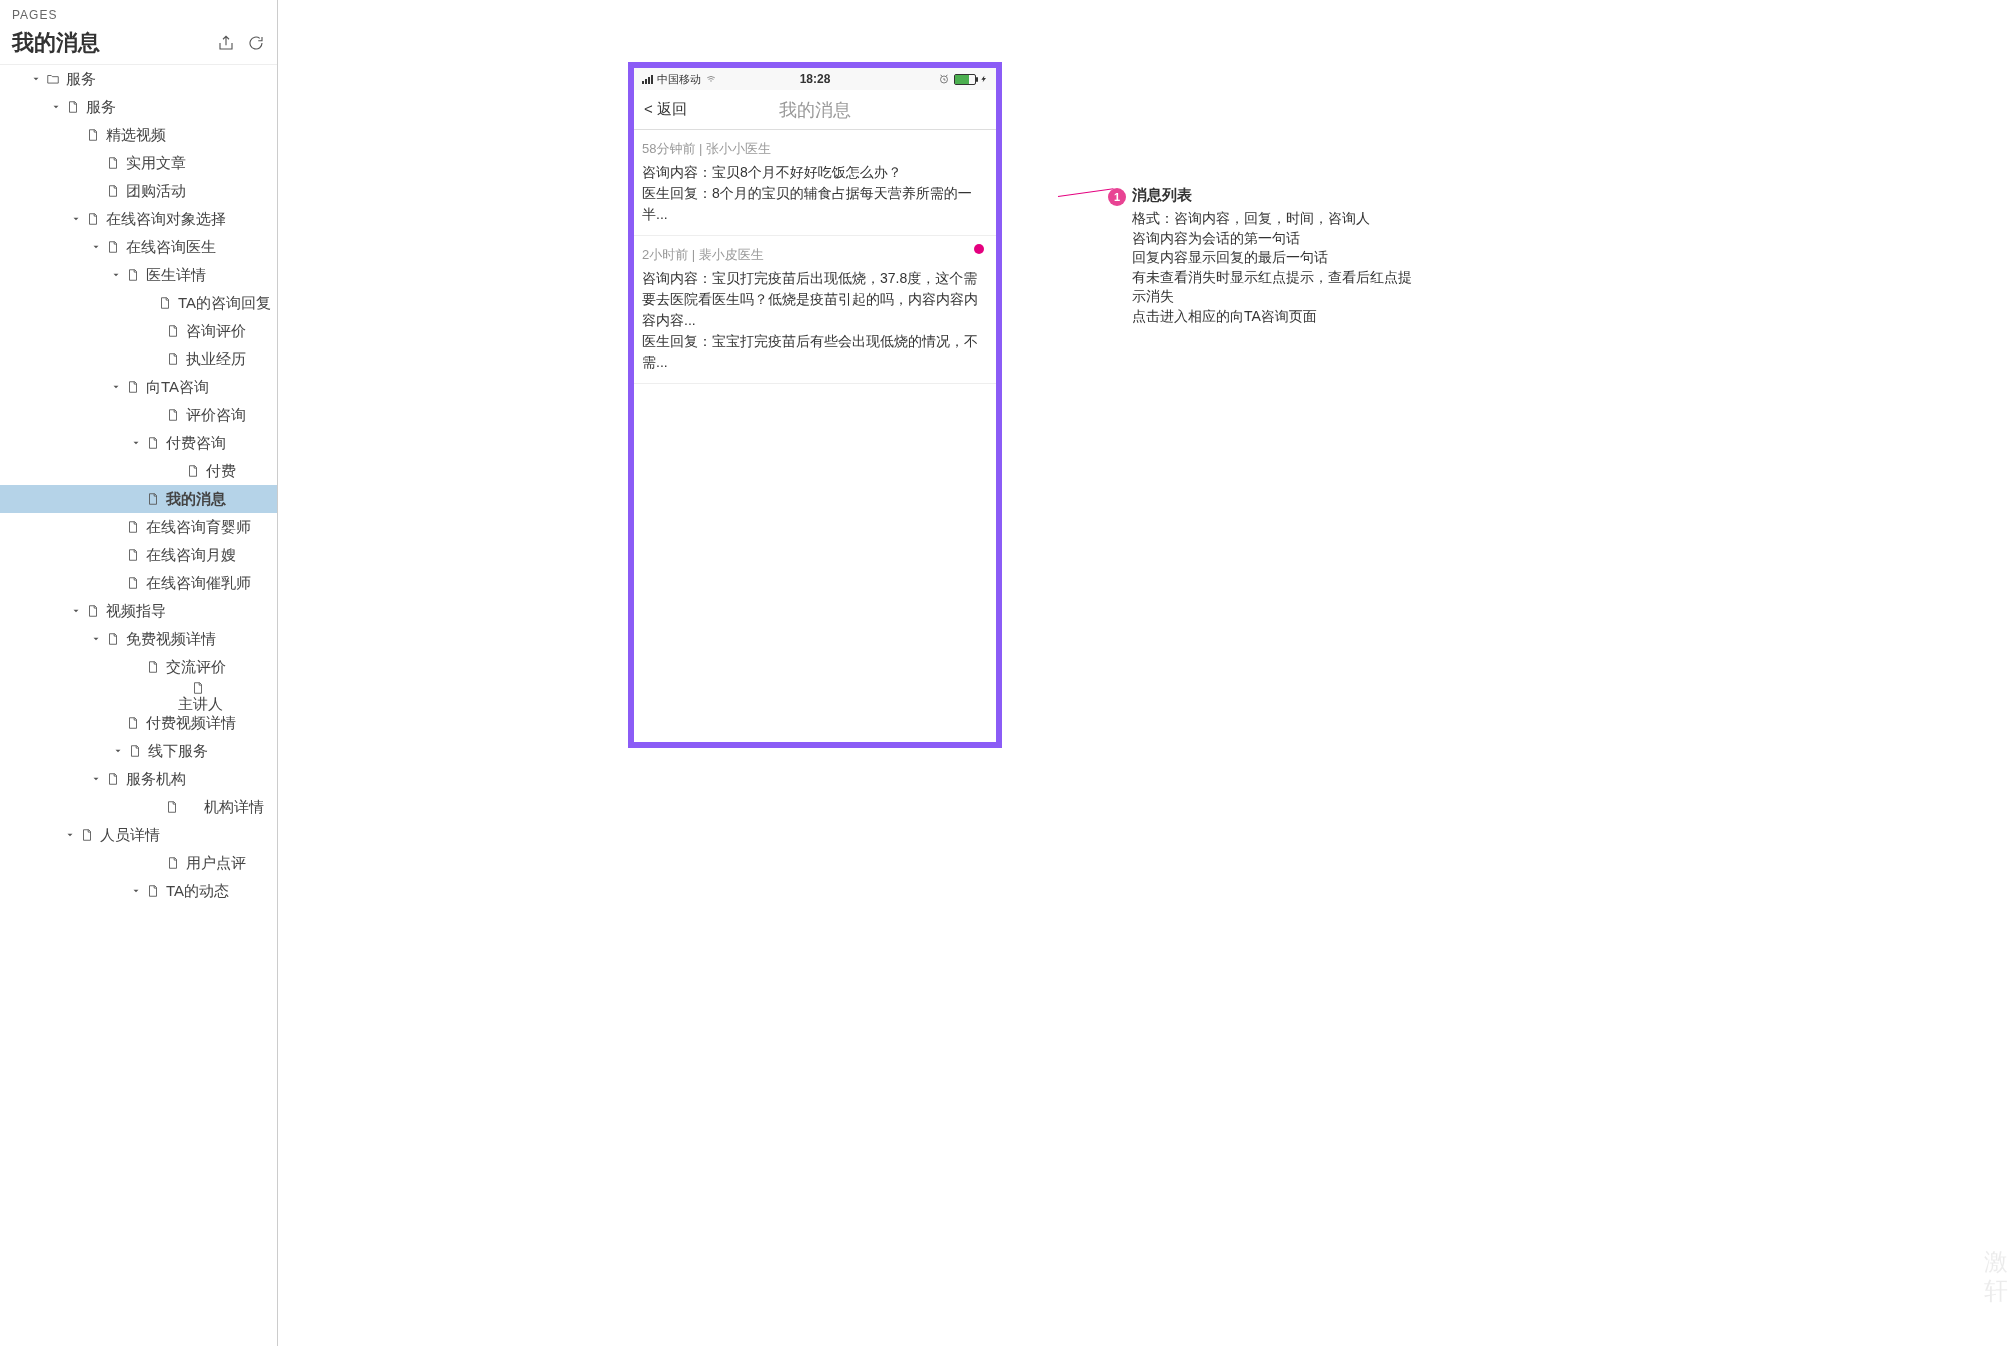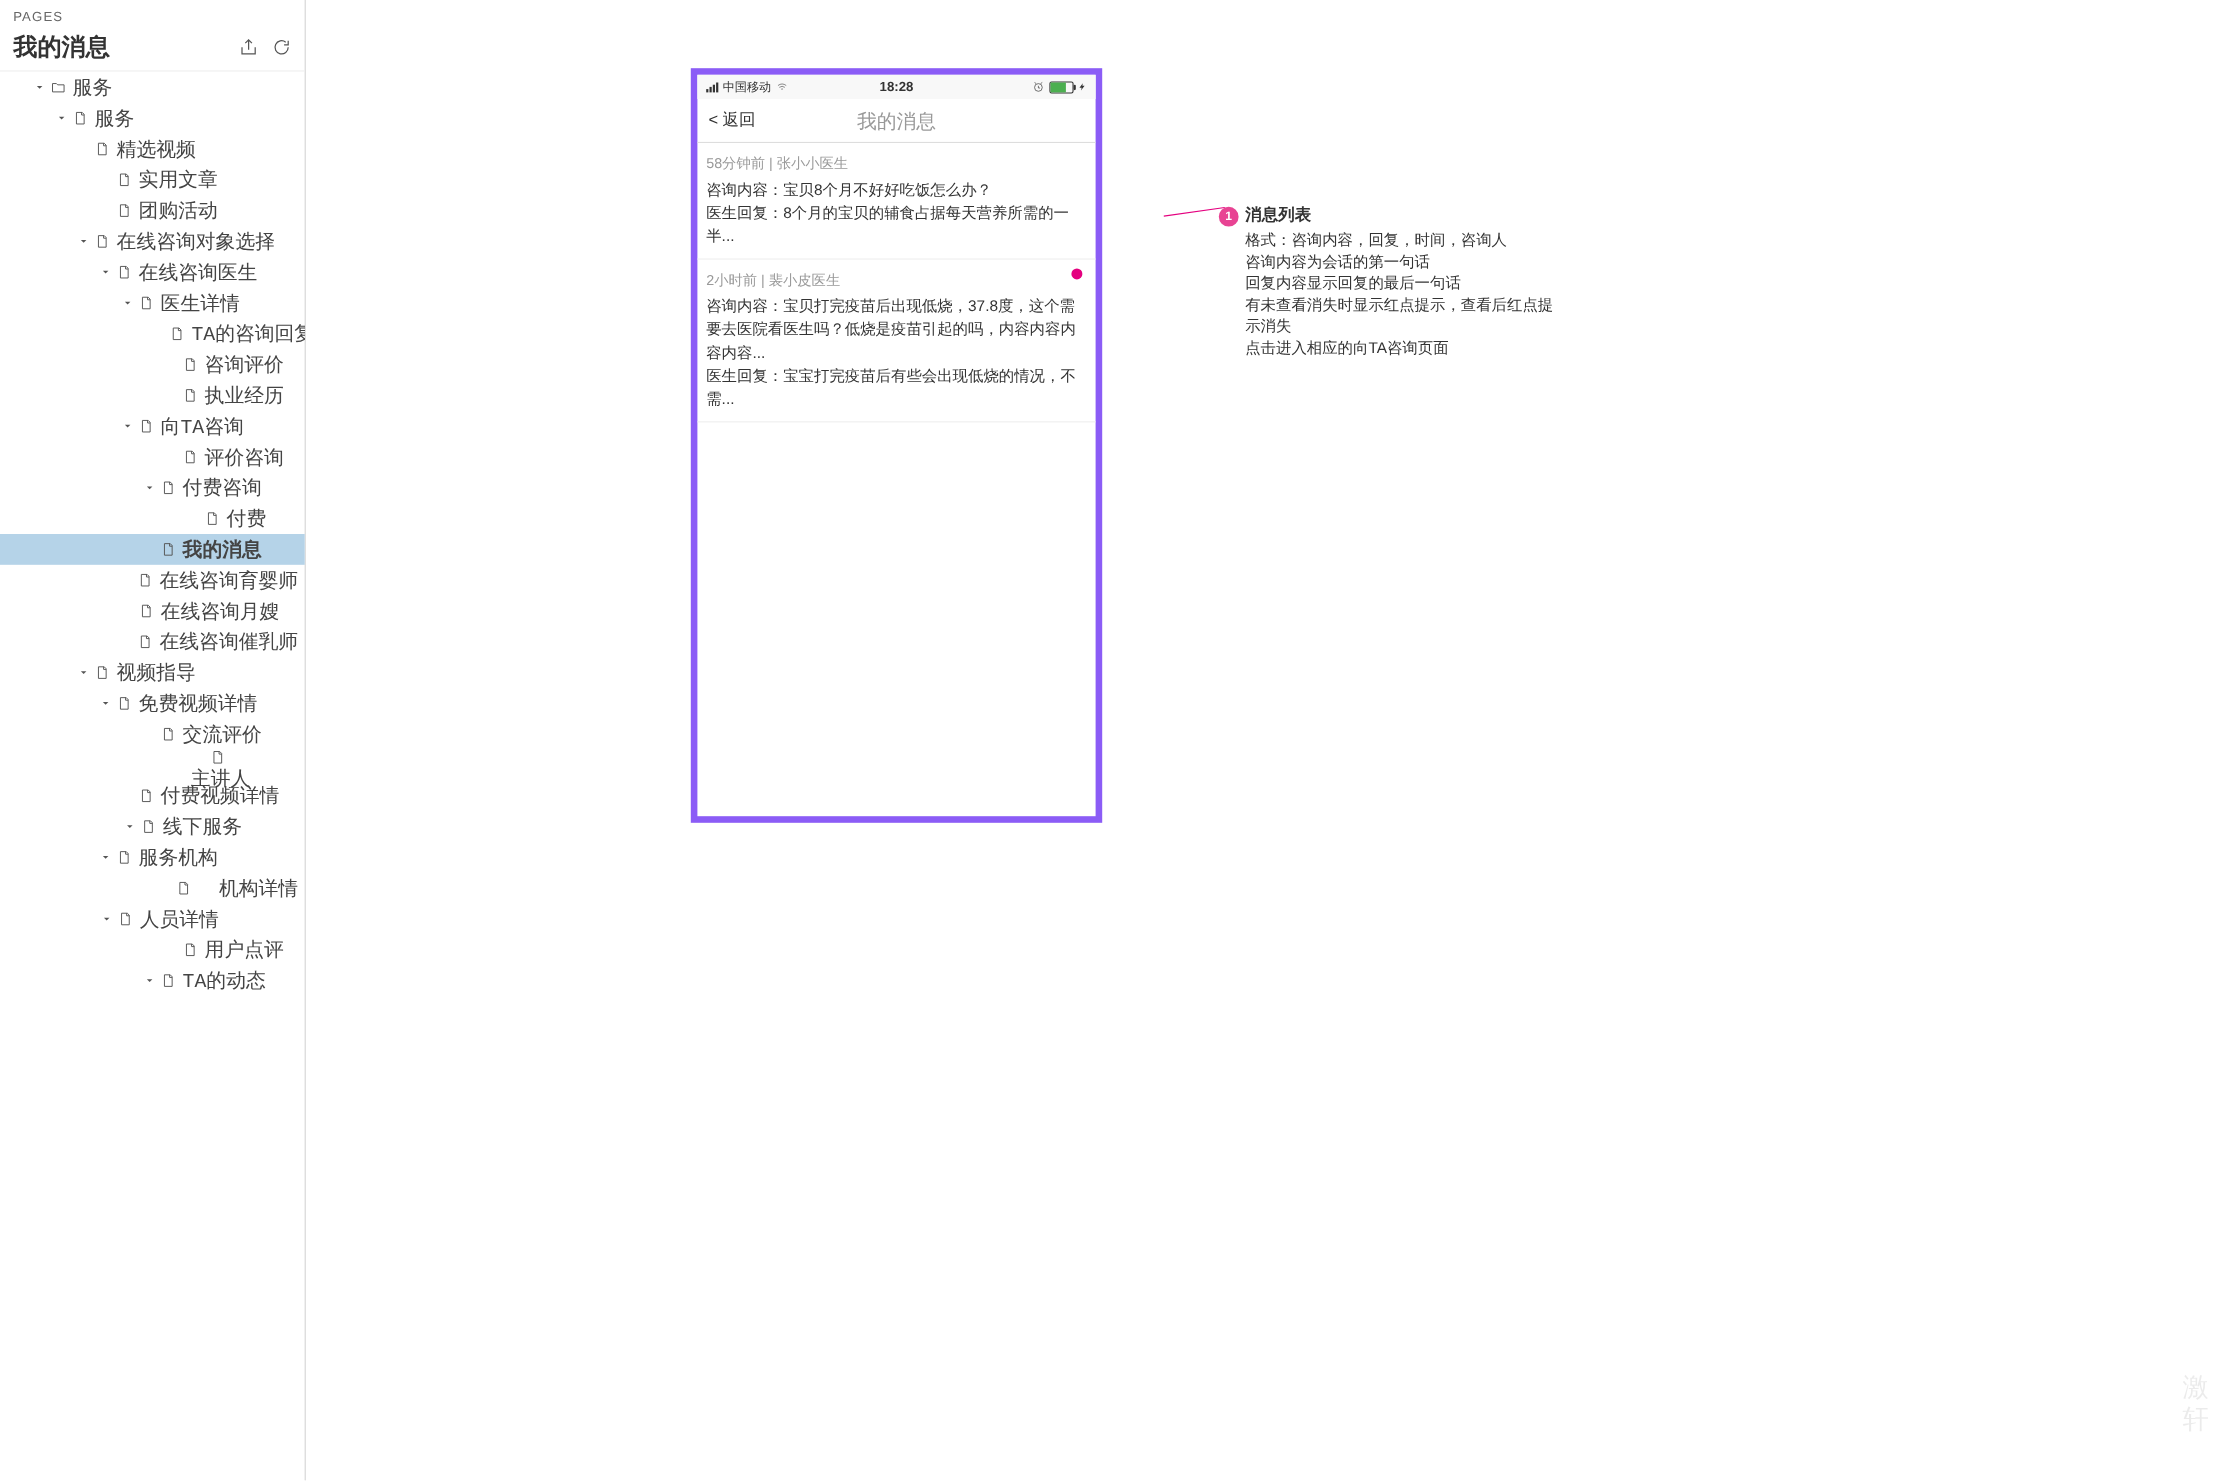--- a/index.html
+++ b/index.html
@@ -14,21 +14,21 @@
 .page-title-row { display: flex; align-items: center; justify-content: space-between; }
 .page-title { font-size: 22px; font-weight: bold; }
 .title-icons { display: flex; gap: 12px; }
 .title-icons .icon { width: 18px; height: 18px; cursor: pointer; }
 
 .tree-container { flex: 1; overflow-y: auto; }
 .tree-container::-webkit-scrollbar { width: 14px; }
 .tree-container::-webkit-scrollbar-track { background: #f0f0f0; }
 .tree-container::-webkit-scrollbar-thumb { background: #c0c0c0; }
 
-.tree-item { display: flex; align-items: center; height: 28px; padding-right: 6px; cursor: pointer; white-space: nowrap; font-size: 18px; color: #444; font-family: Liberation Mono, monospace; }
+.tree-item { display: flex; align-items: center; height: 28px; padding-right: 6px; cursor: pointer; white-space: nowrap; font-size: 15px; color: #444; }
 .tree-item.selected { background: #b5d3e8; font-weight: bold; }
 .tree-toggle { width: 12px; display: inline-flex; justify-content: center; align-items: center; margin-right: 4px; }
 .tree-icon { width: 14px; height: 14px; margin-right: 6px; flex-shrink: 0; }
 .tree-label { }
 
 
 .canvas { flex: 1; position: relative; background: #fff; overflow: hidden; }
 
 
 .phone { position: absolute; left: 350px; top: 30px; width: 374px; height: 686px; border: 6px solid #8b5cf6; background: #fff; margin-top: 32px; }
@@ -315,21 +315,21 @@
           </svg>
           <span class="tree-label">服务机构</span>
         </div>
         <div class="tree-item" style="padding-left: 130px; gap: 19px;">
           <span class="tree-toggle"></span>
           <svg class="tree-icon" viewBox="0 0 24 24">
             <path class="svg-stroke" d="M6 3h9l3 3v15H6z M14 3v4h4"></path>
           </svg>
           <span class="tree-label">机构详情</span>
         </div>
-        <div class="tree-item" style="padding-left: 91px;">
+        <div class="tree-item" style="padding-left: 64px;">
           <span class="tree-toggle">
             <svg width="10" height="10" viewBox="0 0 24 24">
               <path fill="#555" d="M6 9l6 6 6-6z"></path>
             </svg>
           </span>
           <svg class="tree-icon" viewBox="0 0 24 24">
             <path class="svg-stroke" d="M6 3h9l3 3v15H6z M14 3v4h4"></path>
           </svg>
           <span class="tree-label">人员详情</span>
         </div>

